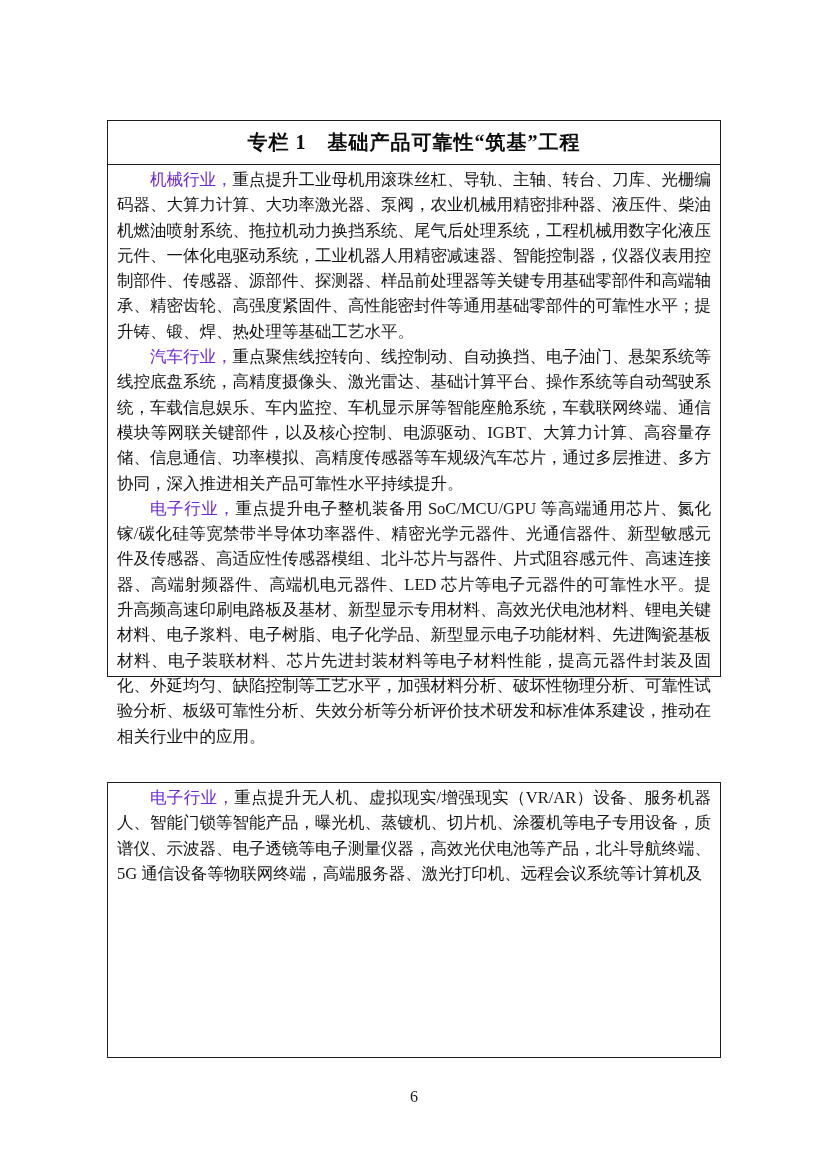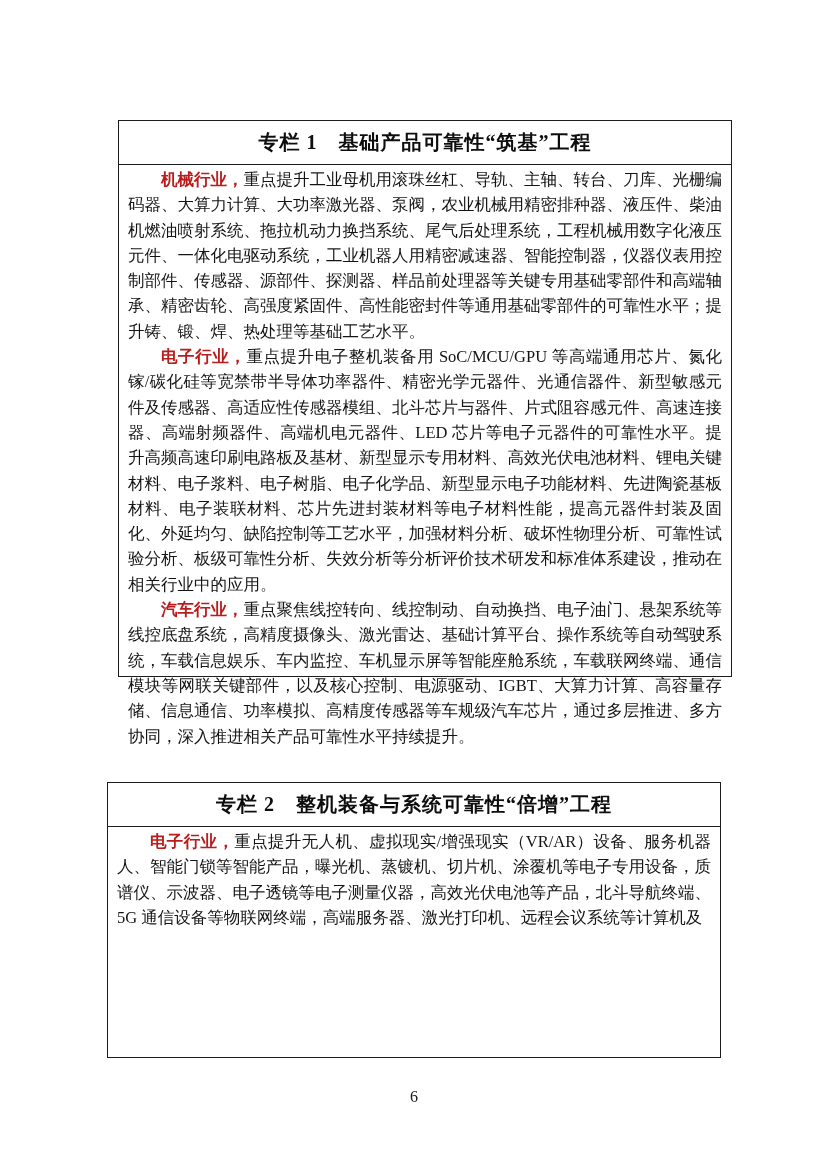--- a/index.html
+++ b/index.html
@@ -17,21 +17,21 @@
     color: #111111;
   }
   .callout-box {
     position: absolute;
     left: 107px;
     width: 614px;
     border: 1.5px solid #1c1c1c;
     background: #ffffff;
     box-sizing: border-box;
   }
-  .box-1 { top: 120px; height: 557px; margin-left: 11px; }
+  .box-1 { top: 120px; height: 557px; }
   .box-2 { top: 782px; height: 276px; overflow: hidden; }
   .box-title {
     height: 43px;
     border-bottom: 1.5px solid #1c1c1c;
     display: flex;
     align-items: center;
     justify-content: center;
     font-weight: bold;
     font-size: 20px;
     letter-spacing: 1px;
@@ -43,50 +43,49 @@
     line-height: 25.3px;
     text-align: justify;
     text-justify: inter-ideograph;
     color: #141414;
   }
   .box-body p {
     margin: 0;
     text-indent: 2em;
   }
   .para-label {
-    font-weight: bold;
+    font-weight: normal;
     font-family: "Liberation Sans", "DejaVu Sans", sans-serif;
-    color: #b91c1c;
+    color: #6d28d9;
   }
   .page-number {
     position: absolute;
     top: 1088px;
     left: 0;
     right: 0;
     text-align: center;
     font-size: 16px;
     color: #1a1a1a;
   }
 </style>
 </head>
 <body>
 
 <div class="page">
 
   <div class="callout-box box-1">
     <div class="box-title">专栏 1　基础产品可靠性“筑基”工程</div>
     <div class="box-body">
       <p><span class="para-label">机械行业，</span><span>重点提升工业母机用滚珠丝杠、导轨、主轴、转台、刀库、光栅编码器、大算力计算、大功率激光器、泵阀，农业机械用精密排种器、液压件、柴油机燃油喷射系统、拖拉机动力换挡系统、尾气后处理系统，工程机械用数字化液压元件、一体化电驱动系统，工业机器人用精密减速器、智能控制器，仪器仪表用控制部件、传感器、源部件、探测器、样品前处理器等关键专用基础零部件和高端轴承、精密齿轮、高强度紧固件、高性能密封件等通用基础零部件的可靠性水平；提升铸、锻、焊、热处理等基础工艺水平。</span></p>
+      <p><span class="para-label">汽车行业，</span><span>重点聚焦线控转向、线控制动、自动换挡、电子油门、悬架系统等线控底盘系统，高精度摄像头、激光雷达、基础计算平台、操作系统等自动驾驶系统，车载信息娱乐、车内监控、车机显示屏等智能座舱系统，车载联网终端、通信模块等网联关键部件，以及核心控制、电源驱动、IGBT、大算力计算、高容量存储、信息通信、功率模拟、高精度传感器等车规级汽车芯片，通过多层推进、多方协同，深入推进相关产品可靠性水平持续提升。</span></p>
       <p><span class="para-label">电子行业，</span><span>重点提升电子整机装备用 SoC/MCU/GPU 等高端通用芯片、氮化镓/碳化硅等宽禁带半导体功率器件、精密光学元器件、光通信器件、新型敏感元件及传感器、高适应性传感器模组、北斗芯片与器件、片式阻容感元件、高速连接器、高端射频器件、高端机电元器件、LED 芯片等电子元器件的可靠性水平。提升高频高速印刷电路板及基材、新型显示专用材料、高效光伏电池材料、锂电关键材料、电子浆料、电子树脂、电子化学品、新型显示电子功能材料、先进陶瓷基板材料、电子装联材料、芯片先进封装材料等电子材料性能，提高元器件封装及固化、外延均匀、缺陷控制等工艺水平，加强材料分析、破坏性物理分析、可靠性试验分析、板级可靠性分析、失效分析等分析评价技术研发和标准体系建设，推动在相关行业中的应用。</span></p>
-      <p><span class="para-label">汽车行业，</span><span>重点聚焦线控转向、线控制动、自动换挡、电子油门、悬架系统等线控底盘系统，高精度摄像头、激光雷达、基础计算平台、操作系统等自动驾驶系统，车载信息娱乐、车内监控、车机显示屏等智能座舱系统，车载联网终端、通信模块等网联关键部件，以及核心控制、电源驱动、IGBT、大算力计算、高容量存储、信息通信、功率模拟、高精度传感器等车规级汽车芯片，通过多层推进、多方协同，深入推进相关产品可靠性水平持续提升。</span></p>
     </div>
   </div>
 
   <div class="callout-box box-2">
-    <div class="box-title">专栏 2　整机装备与系统可靠性“倍增”工程</div>
     <div class="box-body">
       <p><span class="para-label">电子行业，</span><span>重点提升无人机、虚拟现实/增强现实（VR/AR）设备、服务机器人、智能门锁等智能产品，曝光机、蒸镀机、切片机、涂覆机等电子专用设备，质谱仪、示波器、电子透镜等电子测量仪器，高效光伏电池等产品，北斗导航终端、5G 通信设备等物联网终端，高端服务器、激光打印机、远程会议系统等计算机及</span></p>
     </div>
   </div>
 
   <div class="page-number">6</div>
 
 </div>
 
 </body></html>

